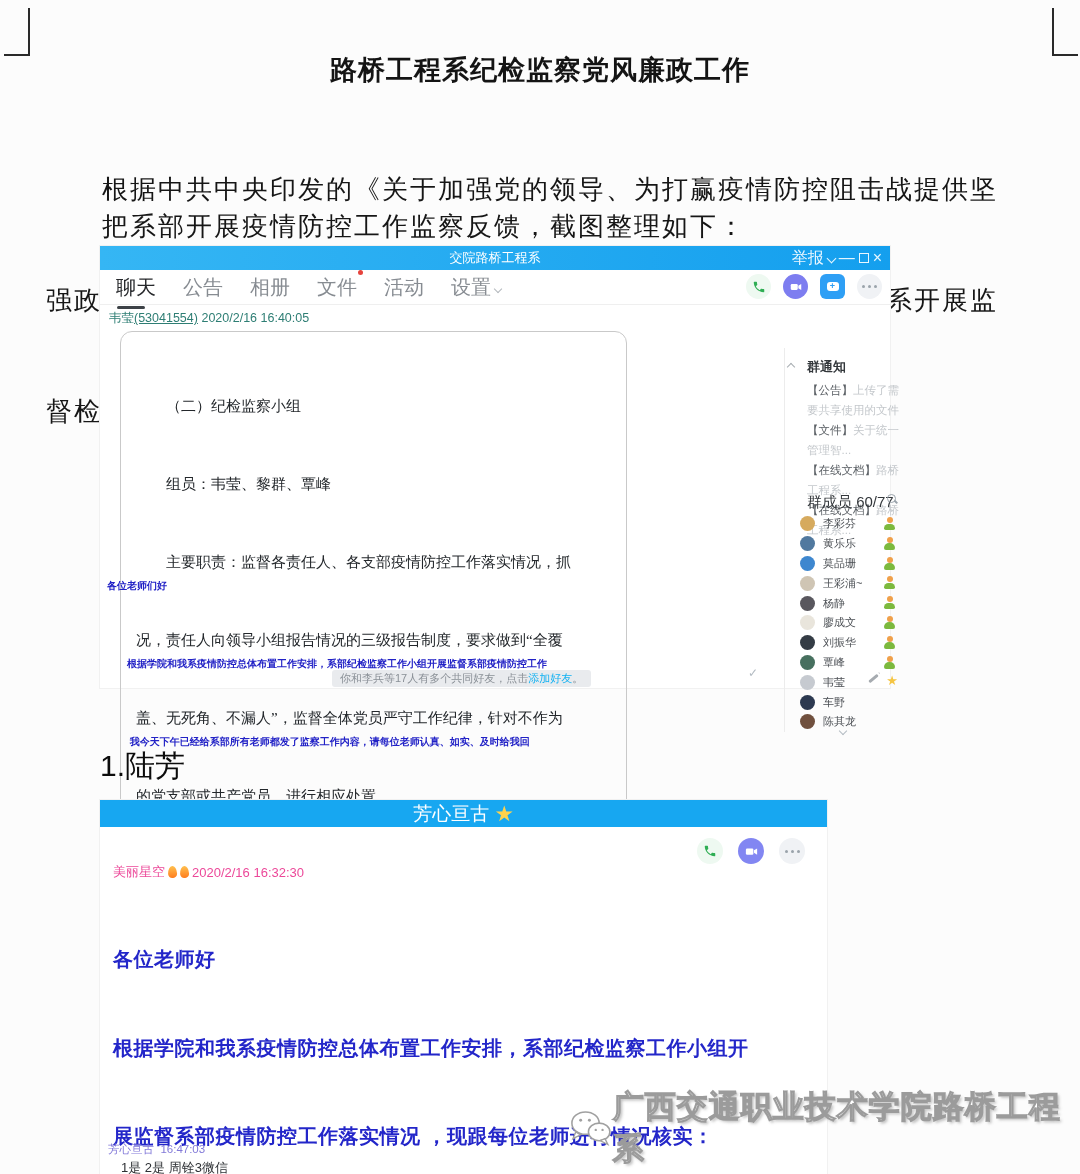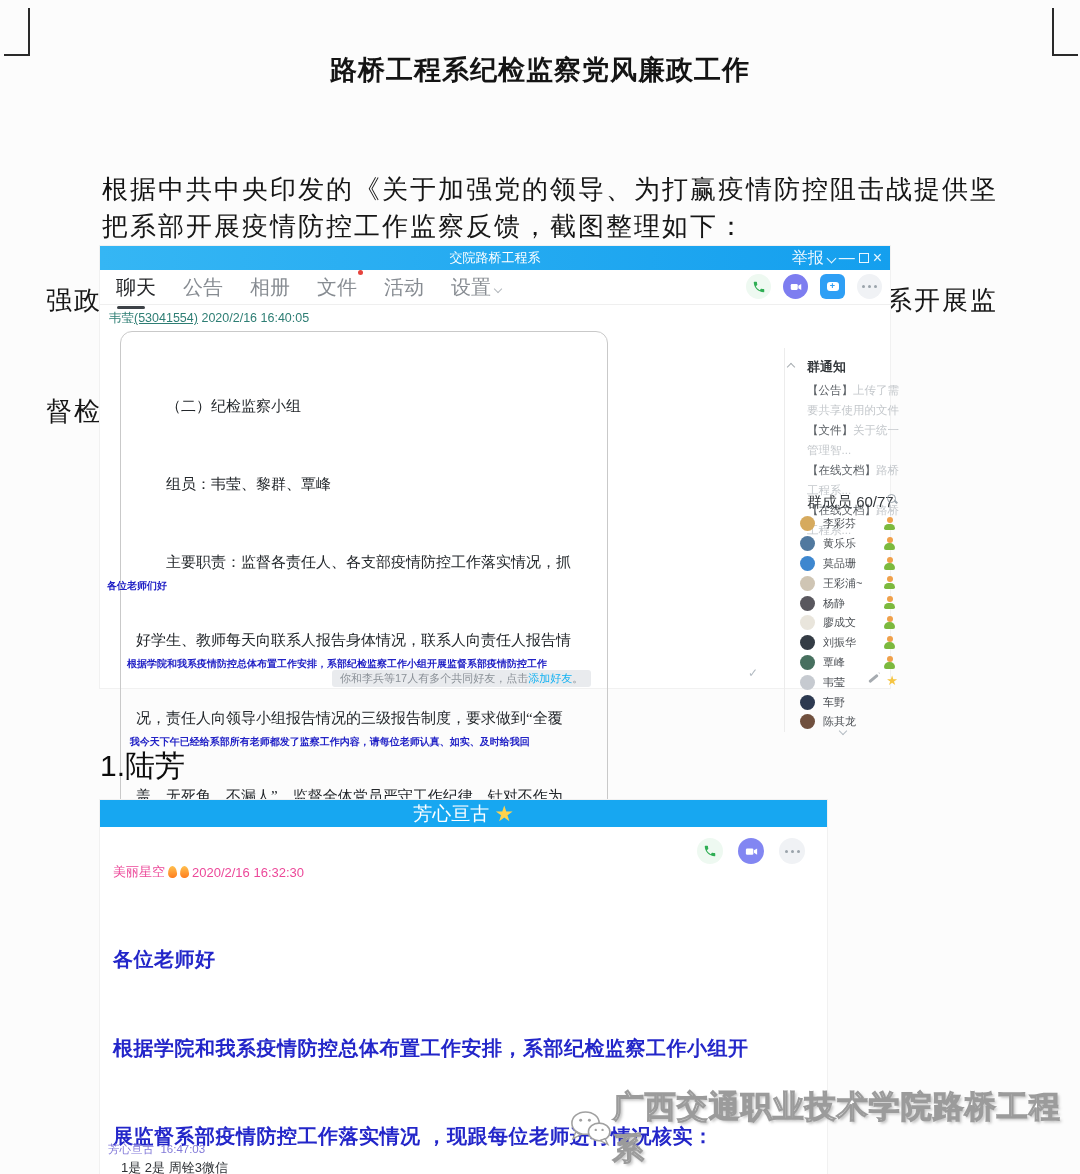--- a/index.html
+++ b/index.html
@@ -46,21 +46,21 @@
   .ic-phone-bg{background:#eef9f1;} .ic-video-bg{background:#7d7df0;} .ic-more-bg{background:#f0f2f5;}
   .ic-share-bg{background:#2e9ff5;border-radius:6px;position:relative;}
   .share-bub{width:12px;height:9px;background:#fff;border-radius:3px;position:relative;}
   .share-bub::after{content:"";position:absolute;left:2px;bottom:-3px;border:3px solid transparent;border-top-color:#fff;}
   .share-plus{position:absolute;color:#2e9ff5;font-size:9px;font-weight:700;line-height:9px;left:0;top:0;width:12px;text-align:center;}
 
   .chatarea{left:0;top:58px;width:668px;height:384px;}
   .senderline{left:9px;top:6px;font-size:12.5px;color:#2e7e74;}
   .senderline .qq{text-decoration:underline;}
   .bubble{left:20px;top:27px;width:468px;border:1.5px solid #c9c9c9;border-radius:12px;
-    padding:9px 3px 12px 15px;font-family:"Liberation Serif",serif;
+    padding:9px 22px 12px 15px;font-family:"Liberation Serif",serif;
     font-size:15px;line-height:26px;color:#23272b;white-space:pre-wrap;}
   .bubble .mag{position:absolute;right:10px;bottom:8px;}
   .bluemsg{left:7px;top:217px;width:658px;font-size:10px;font-weight:700;color:#2222c6;
     line-height:26px;white-space:pre-wrap;}
   .tip{left:232px;top:366px;height:17px;background:#e9ebee;border-radius:3px;padding:0 8px;
     font-size:11px;line-height:17px;color:#8a9097;white-space:nowrap;}
   .tip .lnk{color:#14b2f2;cursor:pointer;}
   .chk{left:648px;top:362px;color:#b4bcc3;font-size:12px;}
 
   .sidebar{left:684px;top:58px;width:122px;height:384px;border-left:1px solid #ececec;margin-top:44px;}
@@ -174,21 +174,20 @@
   <div class="abs chatarea">
     <div class="abs senderline">
       <span>韦莹</span><span class="qq">(53041554)</span>
       <span>2020/2/16 16:40:05</span>
     </div>
 
     <div class="abs bubble">
       <div>　　（二）纪检监察小组</div>
       <div>　　组员：韦莹、黎群、覃峰</div>
       <div>　　主要职责：监督各责任人、各支部疫情防控工作落实情况，抓</div>
-      <div>好学生、教师每天向联系人报告身体情况，联系人向责任人报告情</div>
       <div>况，责任人向领导小组报告情况的三级报告制度，要求做到“全覆</div>
       <div>盖、无死角、不漏人”，监督全体党员严守工作纪律，针对不作为</div>
       <div>的党支部或共产党员，进行相应处置。</div>
       <span class="mag"></span>
     </div>
 
     <div class="abs bluemsg">
       <div>各位老师们好</div>
       <div>　　根据学院和我系疫情防控总体布置工作安排，系部纪检监察工作小组开展监督系部疫情防控工作</div>
       <div>　　 我今天下午已经给系部所有老师都发了监察工作内容，请每位老师认真、如实、及时给我回</div>

